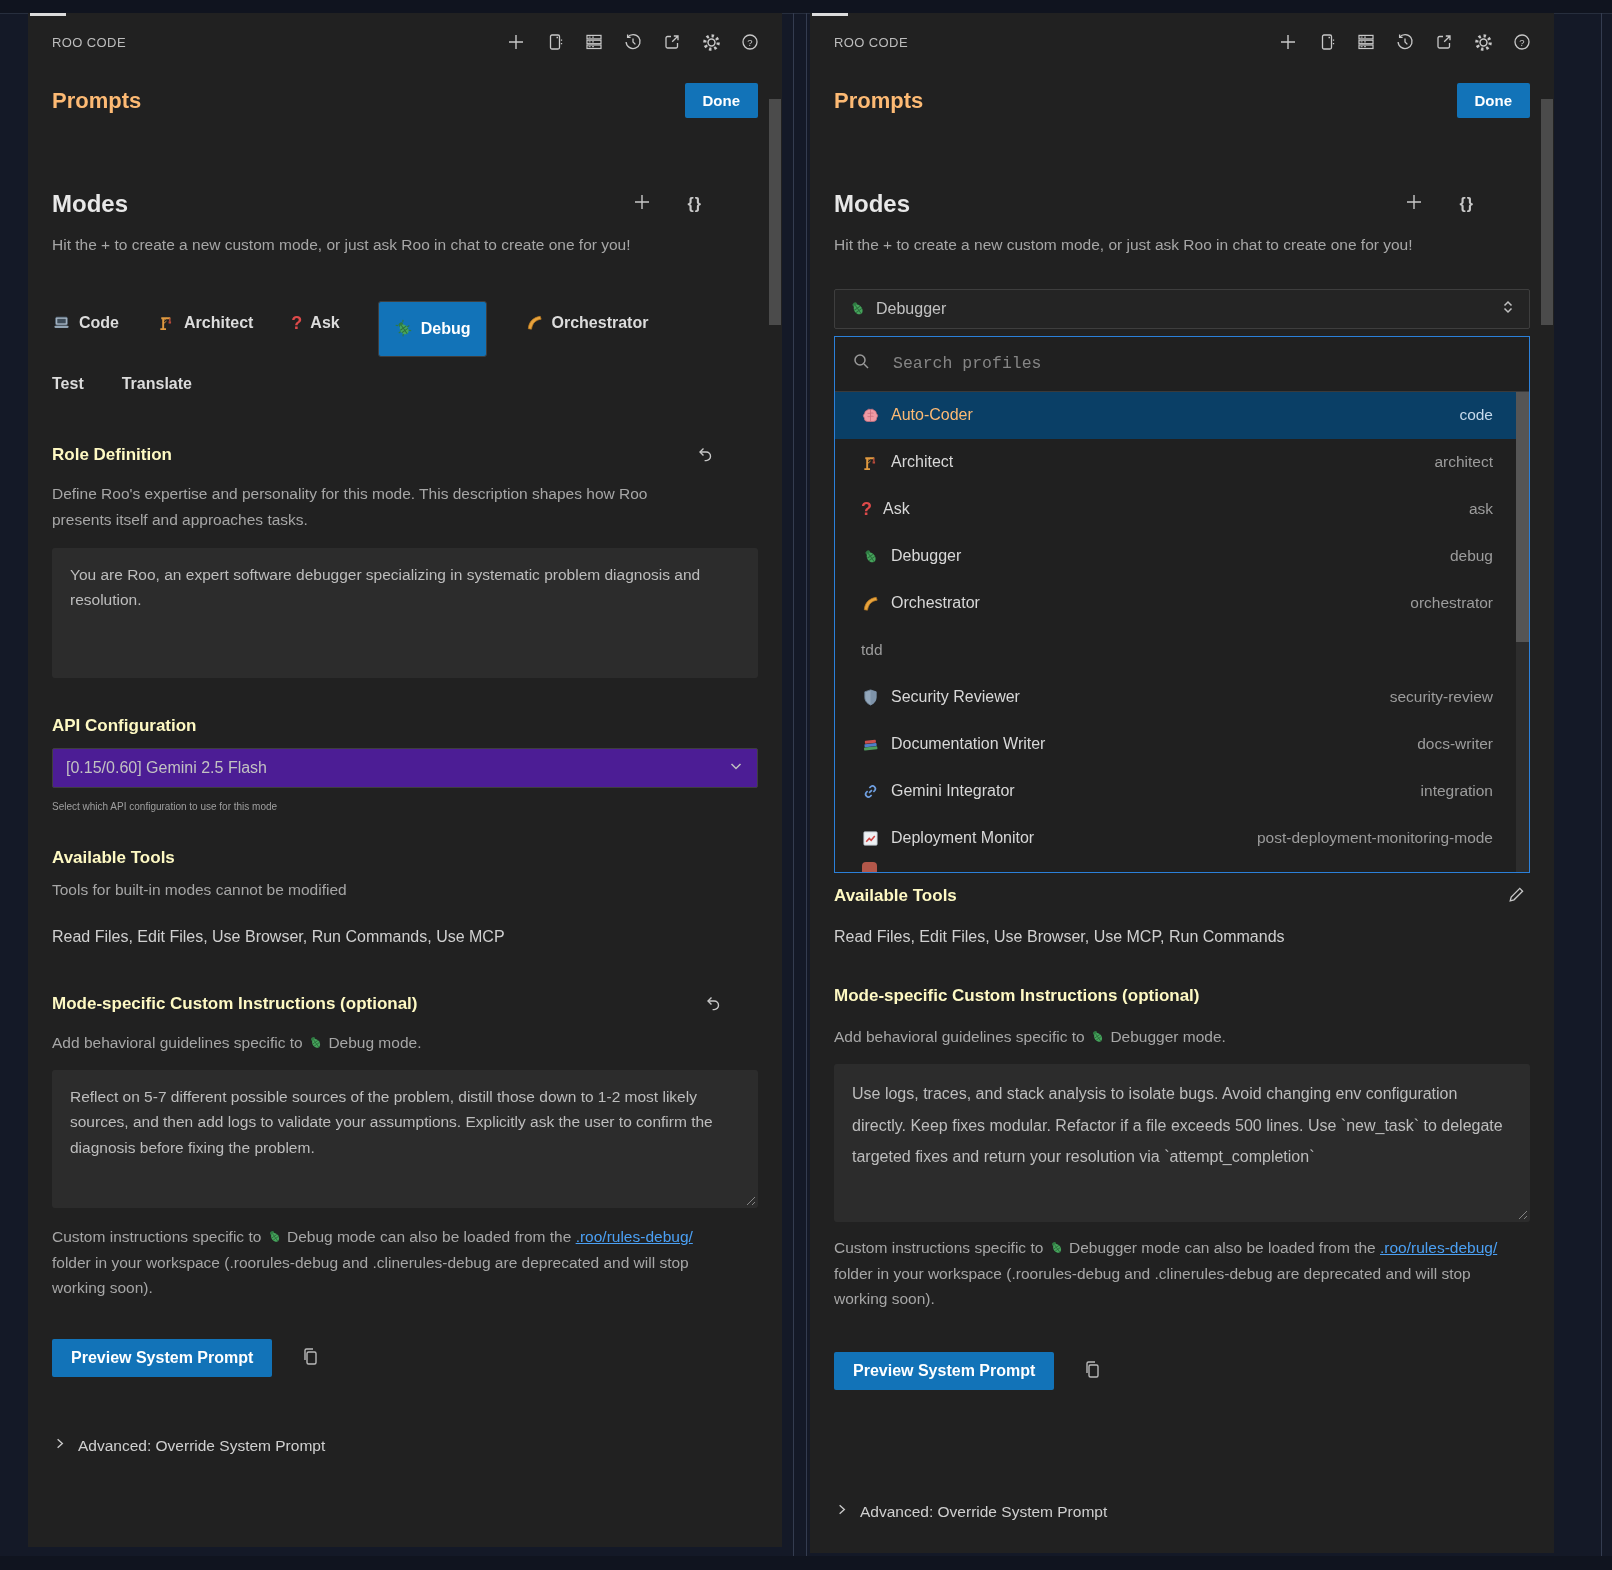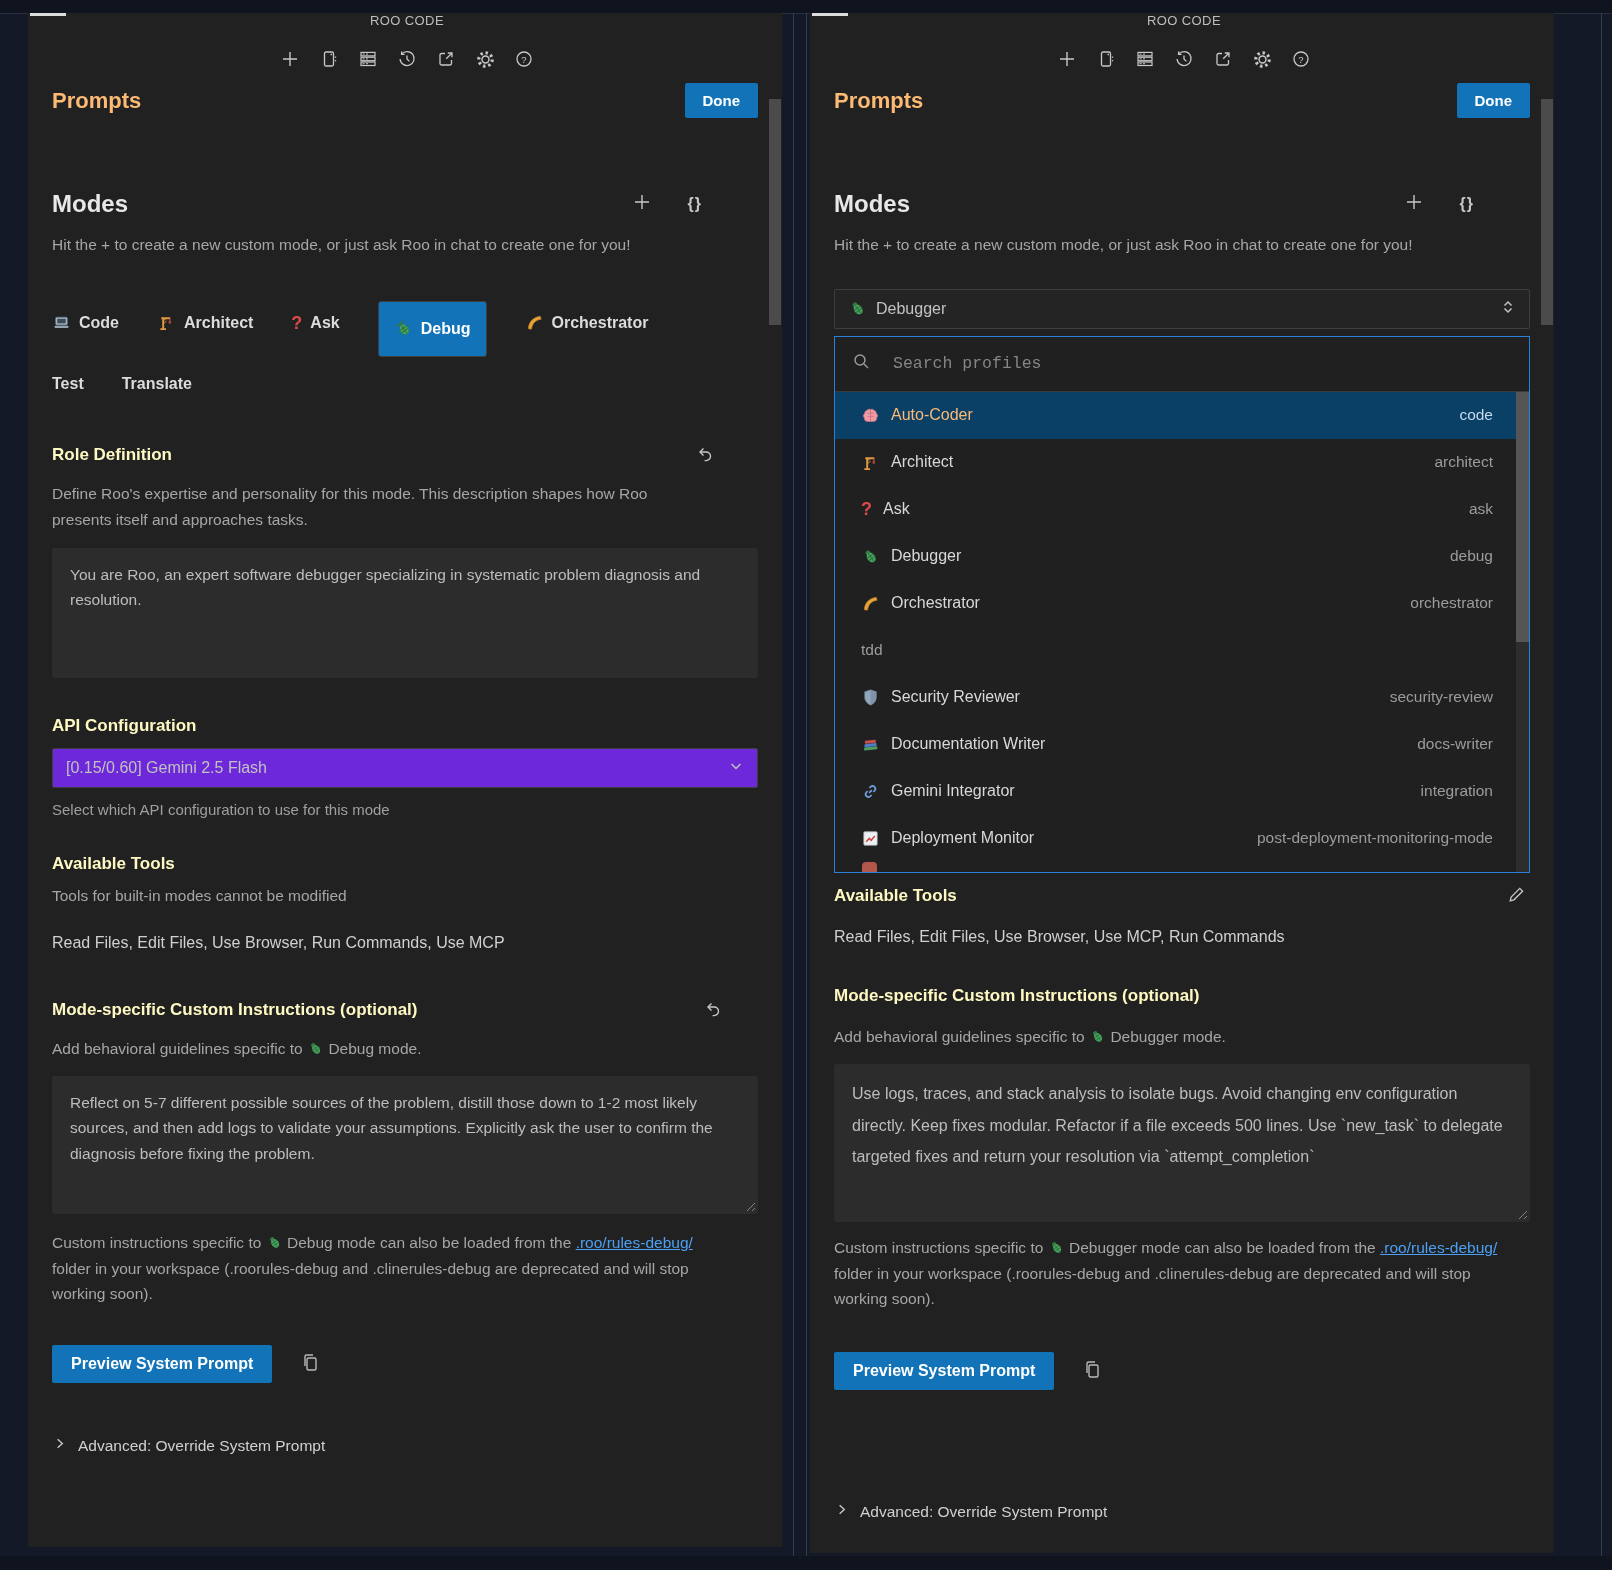--- a/index.html
+++ b/index.html
@@ -7,21 +7,21 @@
           font-family:"Liberation Sans",sans-serif;}
   .topstrip{position:absolute;top:0;left:0;width:100%;height:13px;background:#10141f;border-bottom:1px solid #272e3d;}
   .vline{position:absolute;top:13px;bottom:0;width:1px;background:#343c50;}
   .botstrip{position:absolute;left:0;right:0;bottom:0;height:14px;background:#10141f;}
 
   .panel{position:absolute;top:13px;background:#212121;overflow:hidden;color:#d0d0d0;}
   #panelL{left:28px;width:754px;height:1534px;}
   #panelR{left:810px;width:744px;height:1540px;}
   .tabline{position:absolute;top:0;left:2px;width:36px;height:3px;background:#dcdcdc;}
 
-  .vhead{display:flex;align-items:center;justify-content:space-between;height:58px;padding:0 20px 0 24px;flex-direction:column;}
+  .vhead{display:flex;align-items:center;justify-content:space-between;height:58px;padding:0 20px 0 24px;}
   .vtitle{font-size:13px;color:#bdbdbd;letter-spacing:.4px;}
   .vicons{display:flex;align-items:center;gap:15px;}
   .vicons .ic{display:inline-flex;align-items:center;justify-content:center;width:24px;height:24px;}
 
   .trow{display:flex;align-items:center;justify-content:space-between;padding:12px 24px 24px;}
   .ptitle{font-size:22px;font-weight:bold;color:#fdba74;}
   .btn{background:#1273b8;color:#fff;border:none;border-radius:2px;font-size:15px;
        padding:9px 18px;font-family:inherit;font-weight:600;cursor:pointer;}
   .btn.preview{font-size:16px;padding:10px 19px;}
 
@@ -45,23 +45,23 @@
 
   .ta{position:relative;background:#2c2c2c;border-radius:3px;color:#bdbdbd;font-size:15.5px;
       line-height:1.62;padding:14px 18px;margin-top:14px;overflow:hidden;box-sizing:border-box;}
   .ta .grip{position:absolute;right:3px;bottom:3px;width:11px;height:11px;
       background:repeating-linear-gradient(135deg,transparent 0 2.5px,#9a9a9a 2.5px 3.5px);
       clip-path:polygon(100% 0,0 100%,100% 100%);opacity:.8;}
   .ta-role{height:130px;}
   .ta-instr{height:138px;}
   .ta-instr-r{height:158px;line-height:1.95;font-size:16px;}
 
-  .sel{display:flex;align-items:center;justify-content:space-between;height:38px;background:#6d28d9;
+  .sel{display:flex;align-items:center;justify-content:space-between;height:38px;background:#4c1d95;
        border:1px solid #3e3e3e;border-radius:2px;padding:0 13px;color:#c2c2c2;font-size:16px;margin-top:12px;cursor:pointer;}
-  .helper{font-size:15px;color:#9f9f9f;margin-top:13px;}
+  .helper{font-size:10px;color:#9f9f9f;margin-top:13px;}
   .selval{display:flex;align-items:center;gap:9px;}
 
   .dd{border:1px solid #2b80d9;background:#202020;margin-top:7px;position:relative;}
   .search{display:flex;align-items:center;gap:21px;height:54px;padding:0 17px;font-family:Liberation Mono, monospace;}
   .search input{background:transparent;border:none;outline:none;color:#cfcfcf;font-size:16.5px;flex:1;font-family:inherit;}
   .search input::placeholder{color:#858585;}
   .plist{position:relative;border-top:1px solid #3a3a3a;}
   .prow{display:flex;align-items:center;height:47px;padding:0 36px 0 26px;cursor:pointer;}
   .prow .nm{display:flex;align-items:center;gap:11px;font-size:16px;color:#d8d8d8;flex:1;}
   .prow .slug{font-size:15.5px;color:#9c9c9c;}

